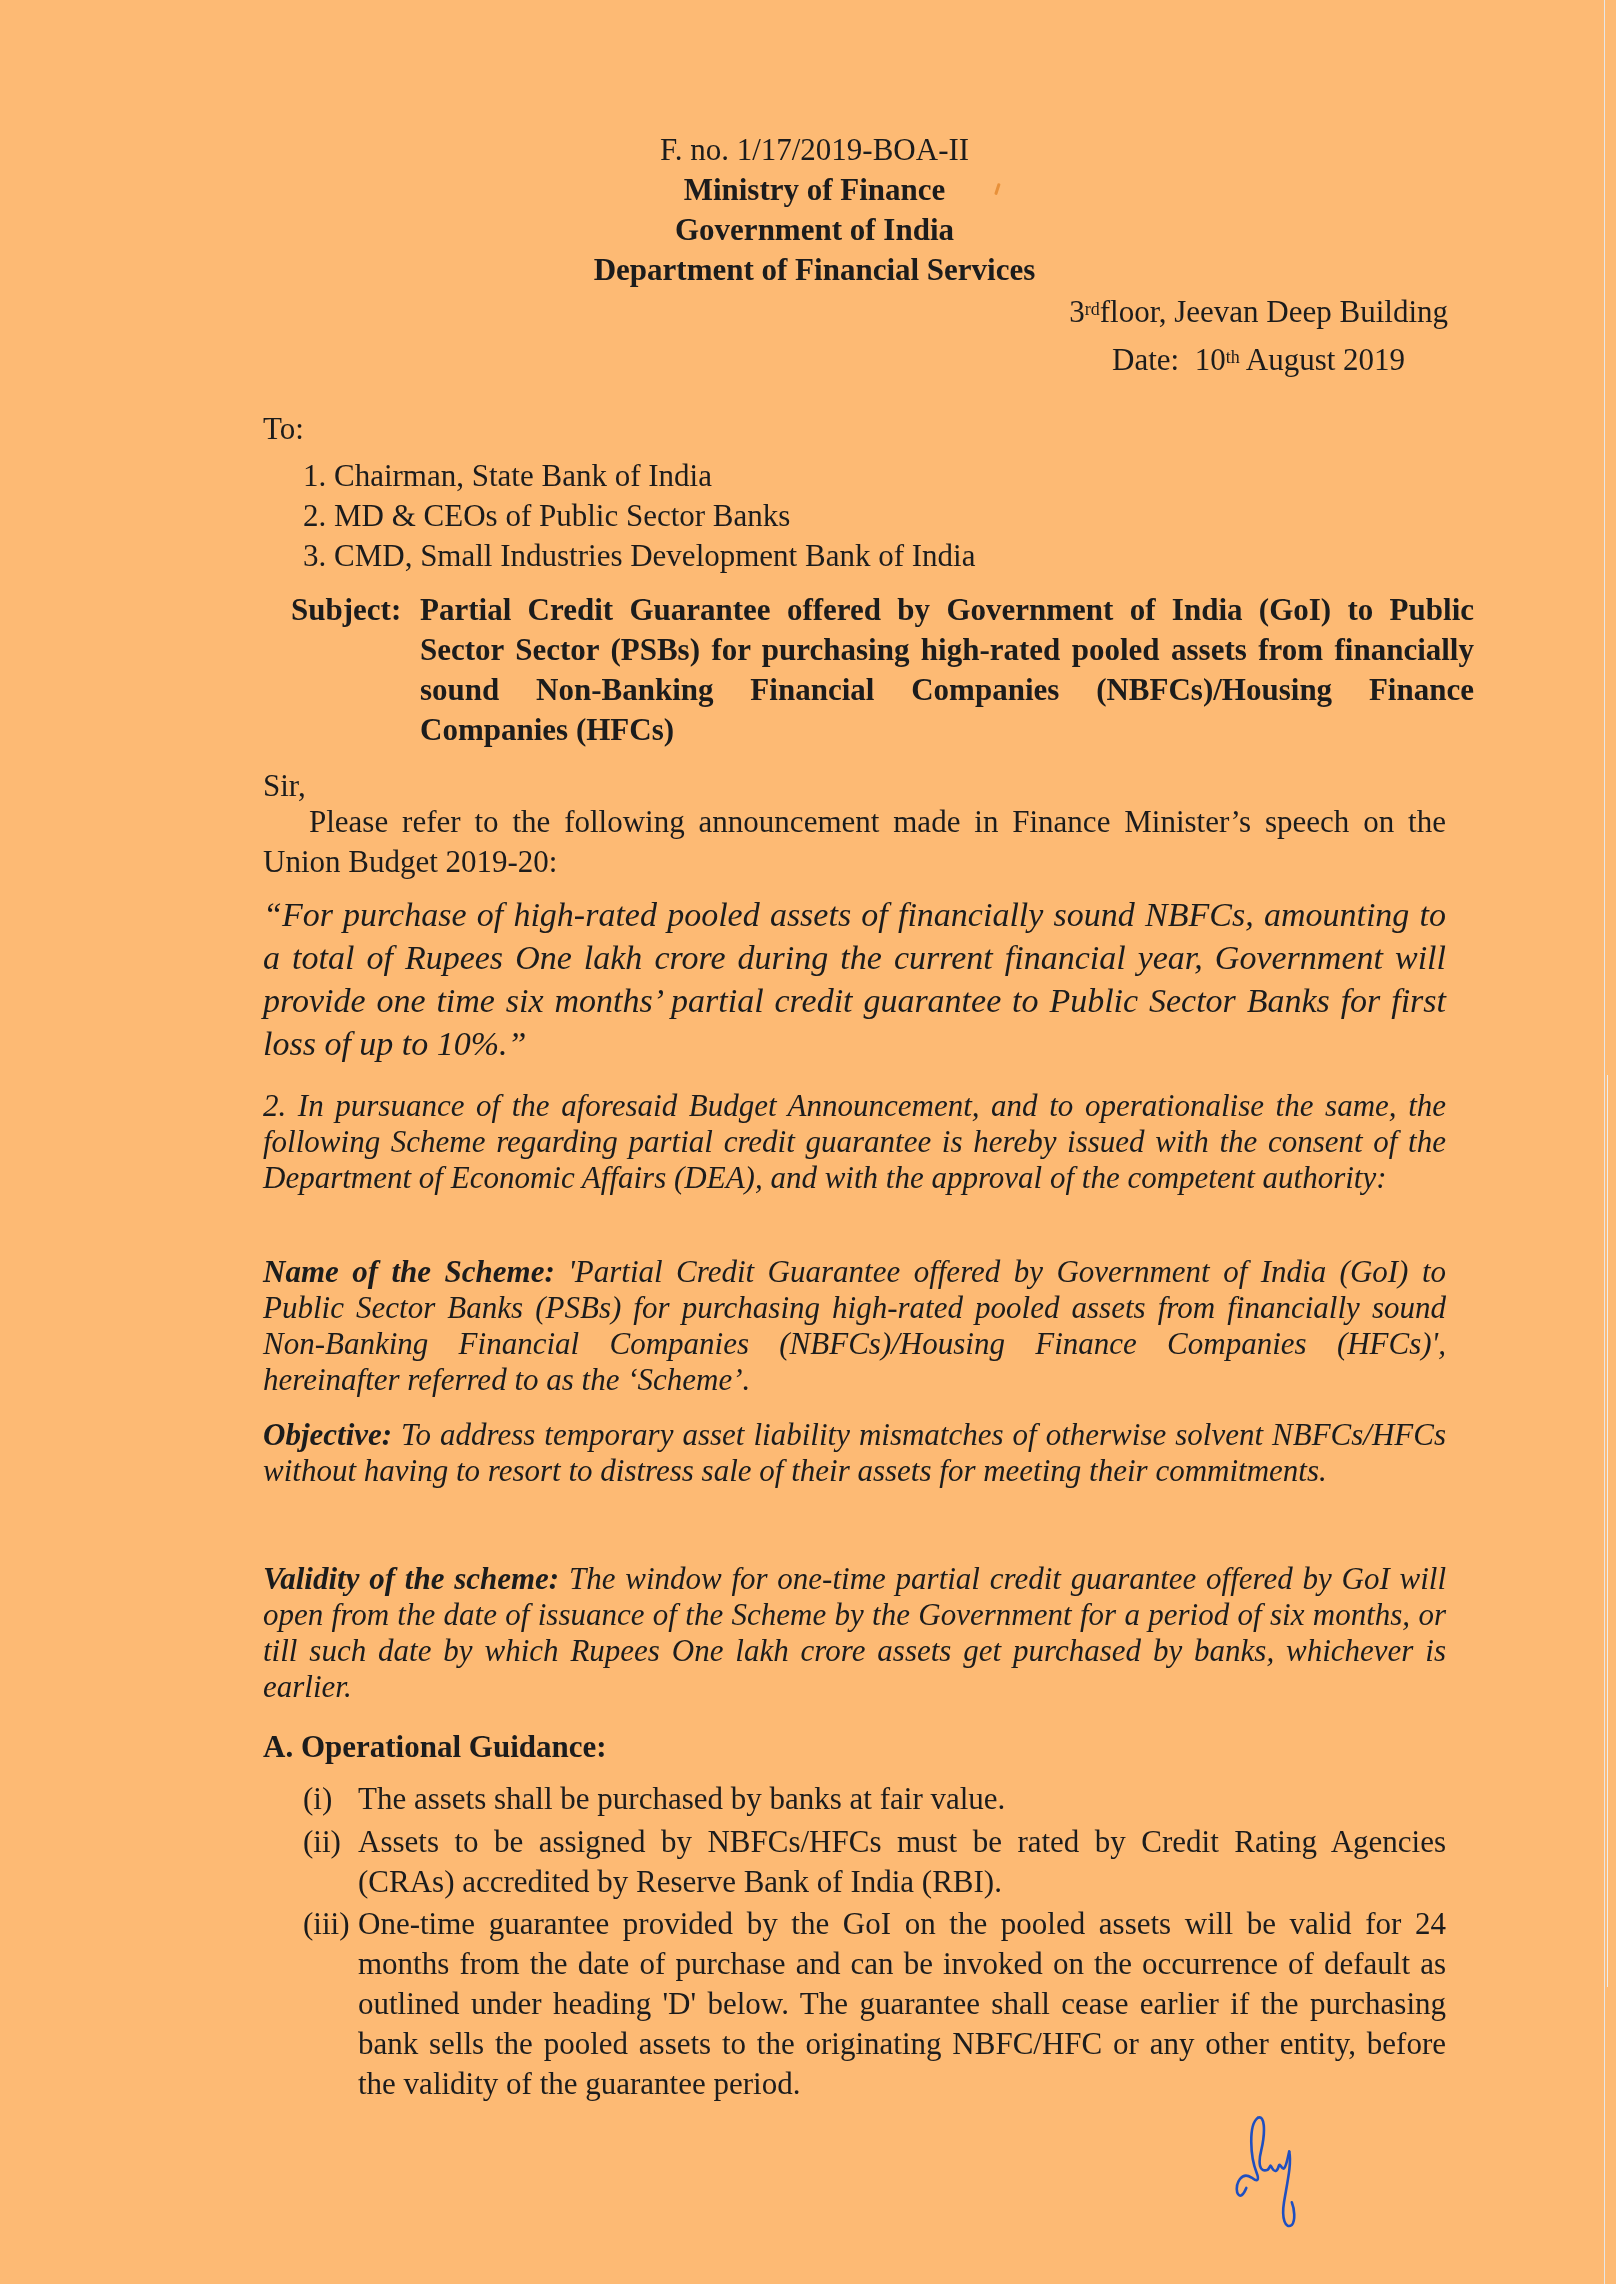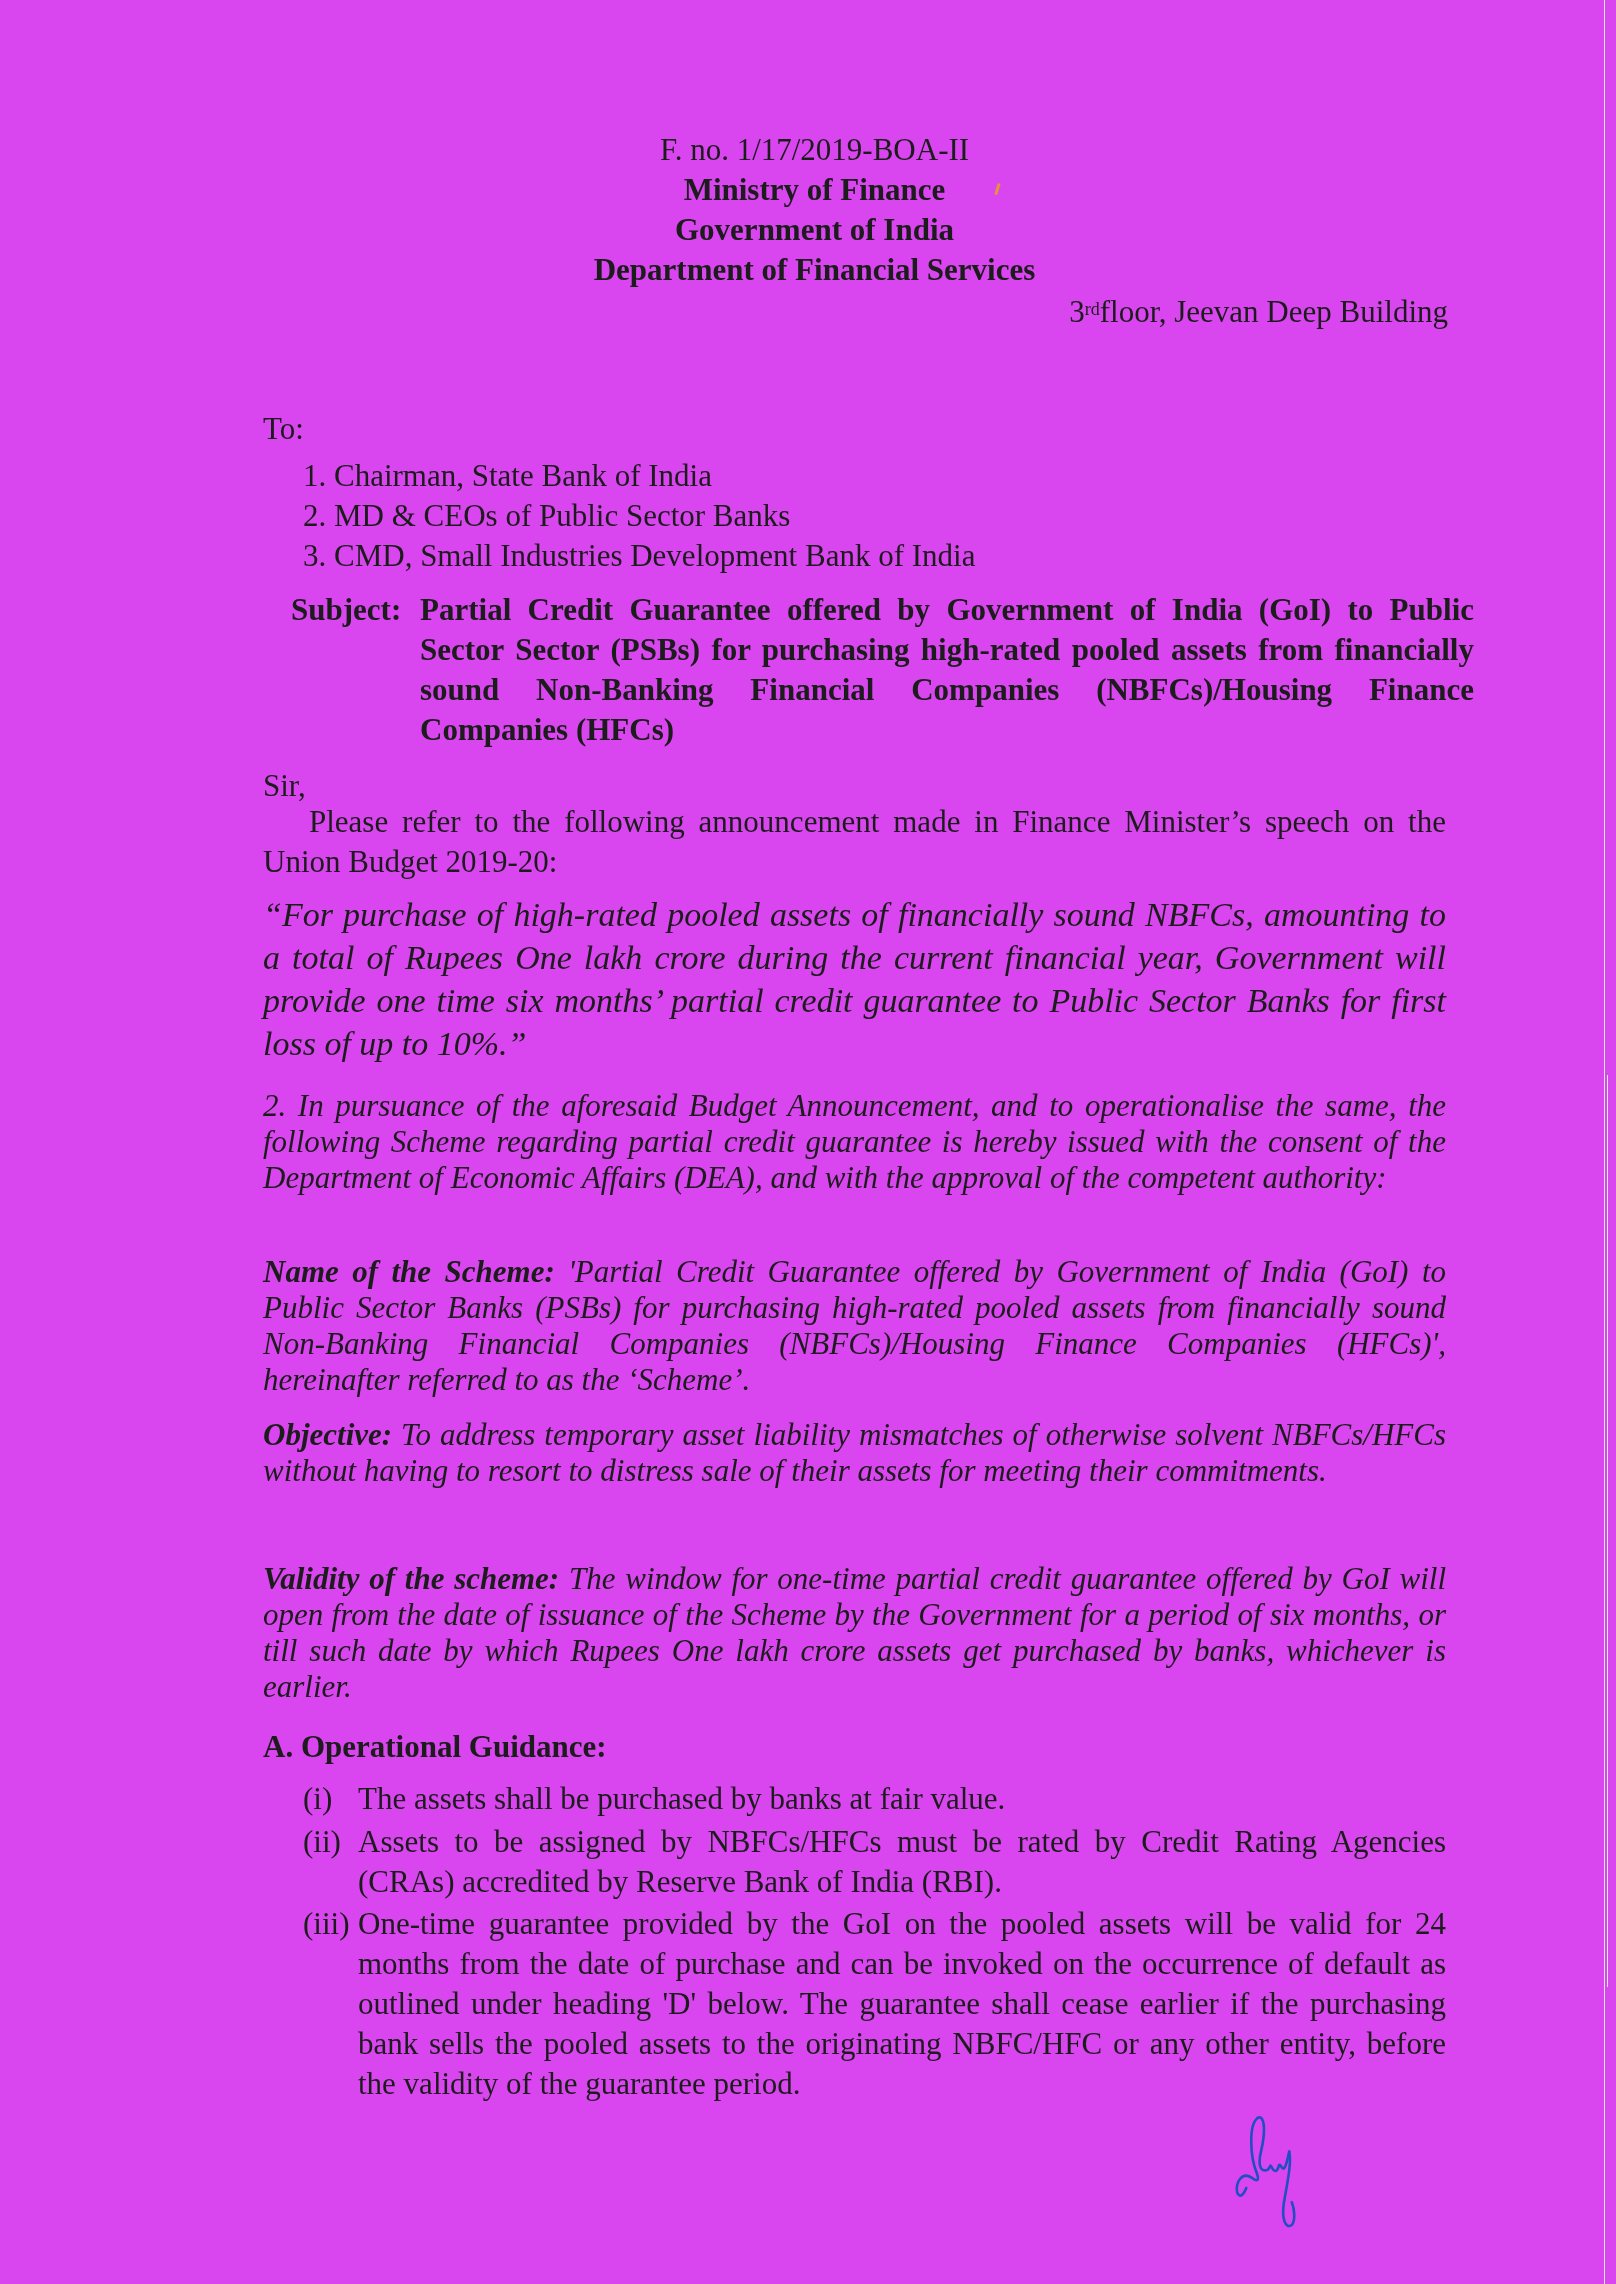--- a/index.html
+++ b/index.html
@@ -1,21 +1,21 @@
 <!DOCTYPE html>
 <html style="font-size:10.4px"><head>
 <meta charset="utf-8">
 <style>
   html, body { margin: 0; padding: 0; background: #ffffff; }
   body {
     width: 1616px; height: 2284px; position: relative; overflow: hidden;
     font-family: "Liberation Serif", "DejaVu Serif", serif;
     color: #1c1c1c;
   }
-  .page { position: absolute; left: 0; top: 0; width: 1616px; height: 2284px; background: #d946ef; }
+  .page { position: absolute; left: 0; top: 0; width: 1616px; height: 2284px; background: #fdba74; }
   .scanline { position: absolute; left: 1604px; top: 0; width: 1.3px; height: 2284px; background: #e6e6e6; }
   .scanline2 { position: absolute; left: 1607px; top: 1075px; width: 0.7px; height: 912px; background: #ececec; }
 
   .header-center { position: absolute; left: 391px; width: 847px; top: 130px; text-align: center; }
   .hdr-line { font-size: 31px; line-height: 40px; }
   .hdr-file { font-weight: normal; }
   .hdr-bold { font-weight: bold; }
   .stray-mark { position: absolute; left: 996px; top: 183px; width: 2.6px; height: 11.7px; background: #e8913a; transform: rotate(18deg); border-radius: 1.3px; }
 
   .address { position: absolute; right: 168px; top: 288px; text-align: center; font-size: 31px; line-height: 48px; }
@@ -59,20 +59,21 @@
   <div class="header-center">
     <div class="hdr-line hdr-file">F. no. 1/17/2019-BOA-II</div>
     <div class="hdr-line hdr-bold">Ministry of Finance</div>
     <div class="hdr-line hdr-bold">Government of India</div>
     <div class="hdr-line hdr-bold">Department of Financial Services</div>
   </div>
   <div class="stray-mark"></div>
 
   <div class="address">
     <div><span>3</span><sup>rd</sup><span>floor, Jeevan Deep Building</span></div>
+    <div><span>Date:</span>&nbsp; <span>10</span><sup>th</sup> <span>August 2019</span></div>
   </div>
 
   <div class="to-label">To:</div>
   <ul class="recipients">
     <li>
         <span class="num">1.</span>
         <span>Chairman, State Bank of India</span>
       </li>
     <li>
         <span class="num">2.</span>

